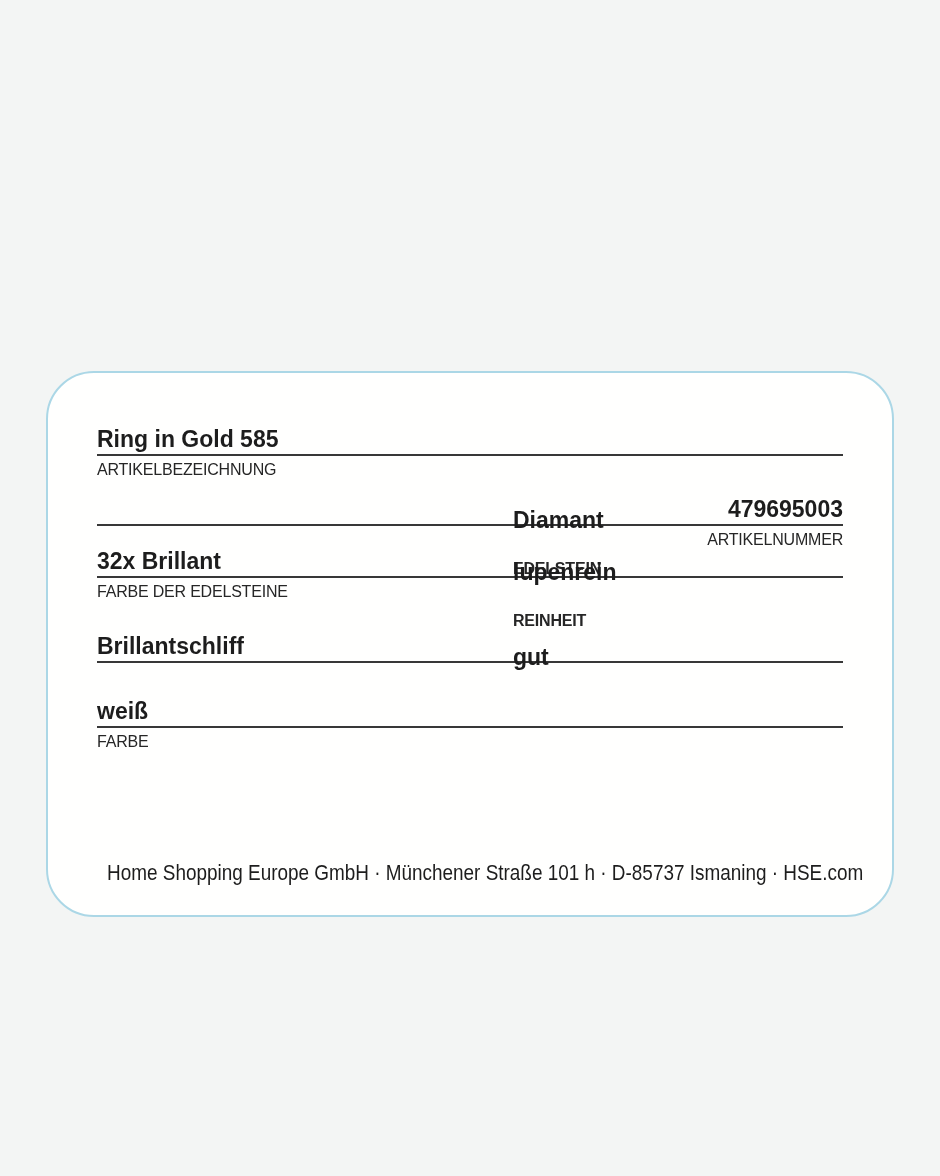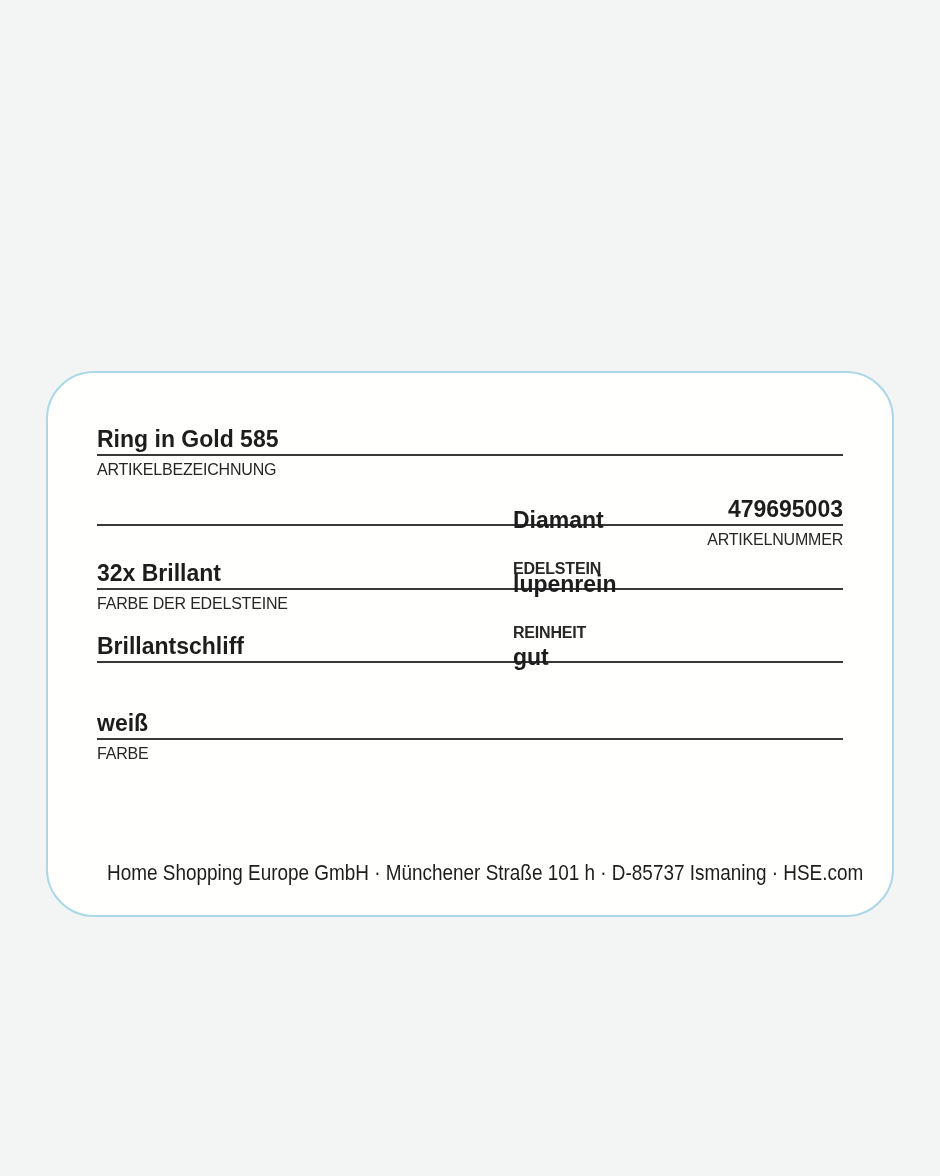--- a/index.html
+++ b/index.html
@@ -64,23 +64,23 @@
     text-align: center;
     font-size: 22px;
     line-height: 24px;
     color: #1d1d1d;
     transform: scaleX(0.86);
     white-space: nowrap;
   }
   
   .row-1 { top: 54px; }
   .row-2 { top: 124px; text-align: right; }
-  .row-3 { top: 188px; }
+  .row-3 { top: 176px; }
   .row-4 { top: 261px; }
-  .row-5 { top: 338px; }
+  .row-5 { top: 326px; }
   .row-6 { top: 404px; }
 </style>
 </head>
 <body>
 
 <div class="page">
   <div class="card">
 
     <div class="row row-1">
       <div class="value-line">

